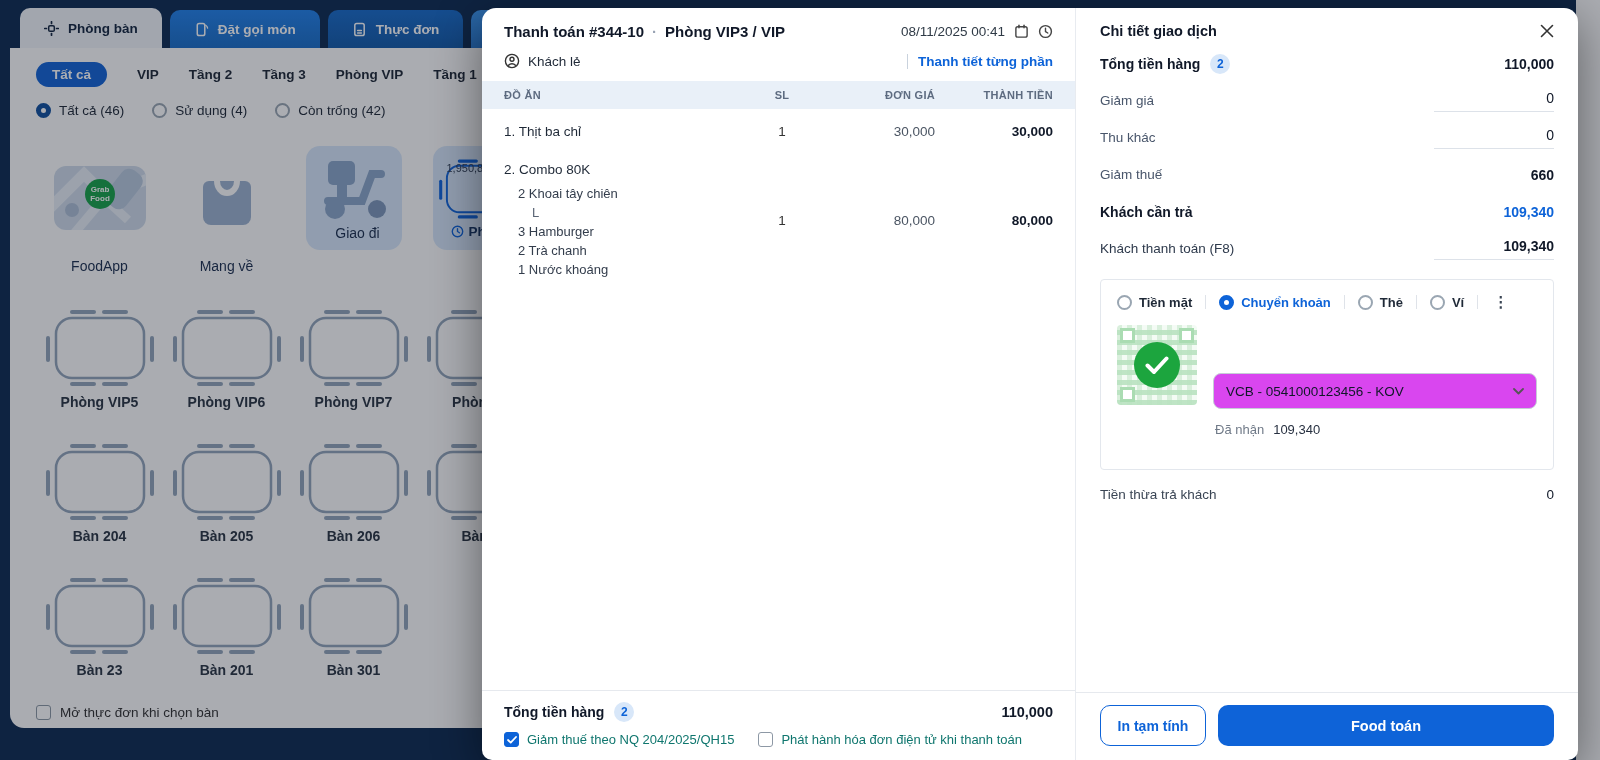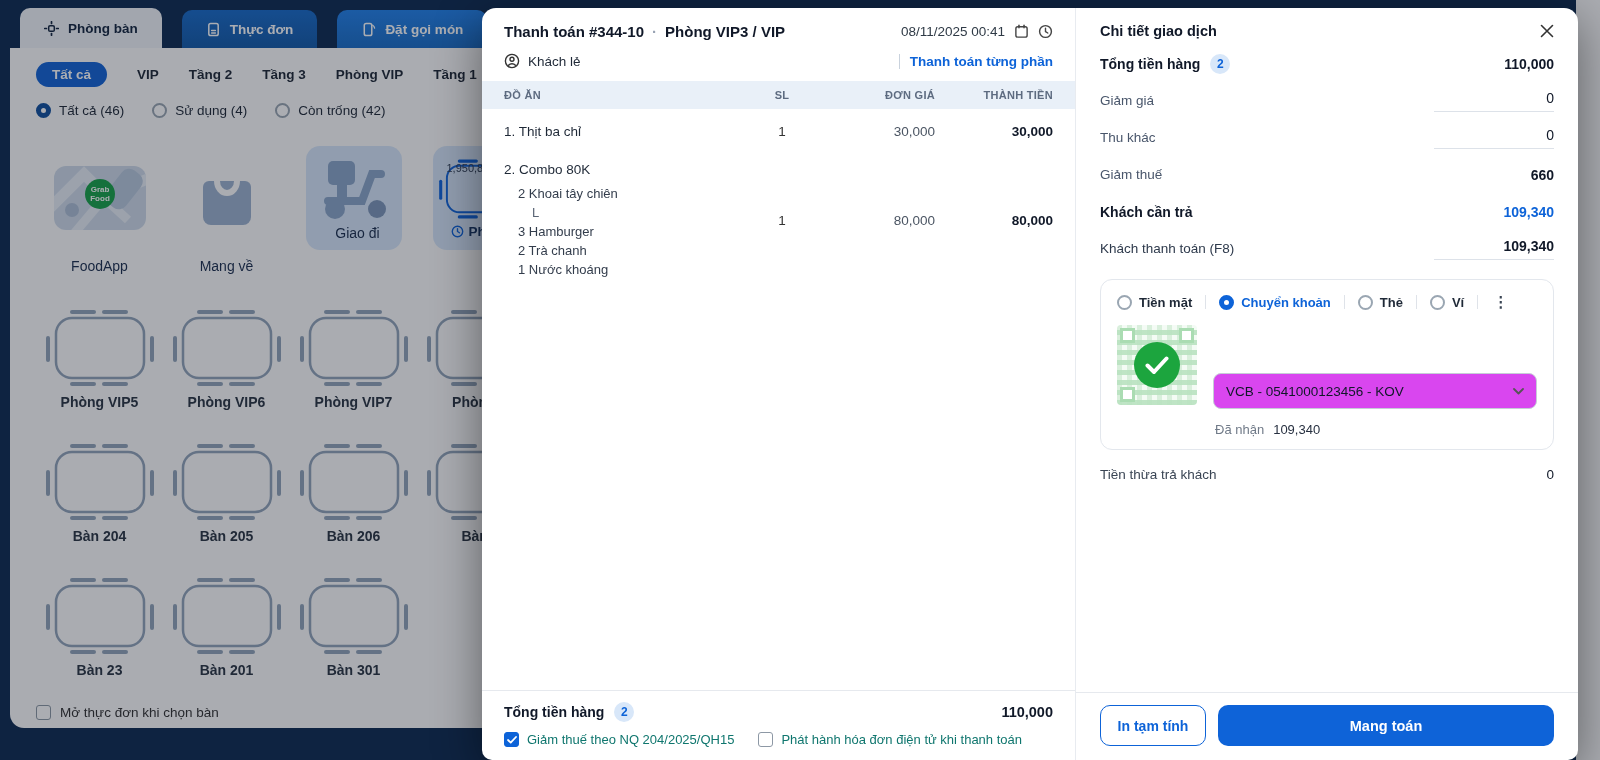--- a/index.html
+++ b/index.html
@@ -3,21 +3,21 @@
 <meta charset="utf-8">
 <style>
   * { box-sizing: border-box; }
   html,body { margin:0; padding:0; width:1600px; height:760px; overflow:hidden;
     font-family:"Liberation Sans", sans-serif; background:#0f2b52; }
 
   
   .app { position:absolute; inset:0; background:#0f2b52; z-index:1; }
   .navbar { height:48px; display:flex; align-items:flex-end; padding-left:20px; }
   .tab { height:38px; display:flex; align-items:center; gap:9px; padding:0 24px;
-    border-radius:10px 10px 0 0; color:#fff; font-size:13.5px; font-weight:700; margin-right:20px; }
+    border-radius:10px 10px 0 0; color:#fff; font-size:13.5px; font-weight:700; margin-right:8px; }
   .tab svg { flex:0 0 auto; }
   .tab.active { background:#f2f5f9; color:#14263f; height:40px; }
   .tab.t2 { background:linear-gradient(180deg,#1a6cc9,#145ba9); }
   .tab.t3 { background:linear-gradient(180deg,#2382ea,#1c6ec7); }
   .tab.t4 { background:linear-gradient(180deg,#3c97f2,#2a7cd4); }
 
   .content { position:absolute; left:10px; top:48px; right:0; bottom:32px;
     background:#fdfdfd; border-radius:0 0 0 14px; padding:8px 0 0 26px; overflow:hidden; }
   .right-sliver { position:absolute; right:0; top:0; width:24px; bottom:0; background:#fdfdfd; }
 
@@ -109,21 +109,21 @@
   .d-title-row { display:flex; align-items:center; justify-content:space-between; }
   .d-title { font-size:14.5px; font-weight:700; color:#101828; }
   .drow { display:flex; align-items:center; justify-content:space-between; min-height:37px; }
   .dlabel { font-size:13.5px; color:#49566b; display:flex; align-items:center; gap:10px; }
   .dlabel.strong { color:#101828; font-weight:700; font-size:14px; }
   .dval { font-size:14px; color:#101828; text-align:right; }
   .dval.bold { font-weight:700; }
   .dval.blue { color:#0d63d8; font-weight:700; }
   .dval.field { width:120px; border-bottom:1px solid #dde2e9; padding-bottom:5px; }
 
-  .paycard { margin-top:12px; border:1px solid #e3e7ed; border-radius:12px; padding:13px 16px 12px; }
+  .paycard { margin-top:12px; border:1px solid #e3e7ed; border-radius:4px; padding:13px 16px 32px; }
   .methods { display:flex; align-items:center; }
   .method { display:flex; align-items:center; gap:7px; font-size:13px; font-weight:600; color:#1f2937; cursor:pointer; }
   .method .rdot { width:15px; height:15px; }
   .method .rdot.on { border:5px solid #0d63d8; }
   .method.sel { color:#0d63d8; font-weight:700; }
   .msep { width:1px; height:14px; background:#dfe3e9; margin:0 13px; }
   .kebab { font-size:15px; font-weight:700; color:#3a4554; cursor:pointer; padding:0 2px; }
 
   .paybody { display:flex; margin-top:14px; }
   .qr { width:80px; height:80px; border-radius:4px; position:relative; flex:0 0 auto;
@@ -164,34 +164,34 @@
     <div class="tab active">
       <svg width="15" height="15" viewBox="0 0 16 16">
           <rect x="5" y="5" width="6" height="6" rx="1.5" fill="none" stroke="#14263f" stroke-width="1.6"></rect>
           <line x1="8" y1="0.8" x2="8" y2="2.6" stroke="#14263f" stroke-width="1.8" stroke-linecap="round"></line>
           <line x1="8" y1="13.4" x2="8" y2="15.2" stroke="#14263f" stroke-width="1.8" stroke-linecap="round"></line>
           <line x1="0.8" y1="8" x2="2.6" y2="8" stroke="#14263f" stroke-width="1.8" stroke-linecap="round"></line>
           <line x1="13.4" y1="8" x2="15.2" y2="8" stroke="#14263f" stroke-width="1.8" stroke-linecap="round"></line>
         </svg>
       <span>Phòng bàn</span>
     </div>
+    <div class="tab t3">
+      <svg width="15" height="15" viewBox="0 0 16 16">
+          <rect x="3.5" y="1.5" width="8" height="13" rx="2" fill="none" stroke="#fff" stroke-width="1.6"></rect>
+          <path d="M12.5 3.5 a4 4 0 0 1 2 3" fill="none" stroke="#fff" stroke-width="1.4" stroke-linecap="round"></path>
+        </svg>
+      <span>Đặt gọi món</span>
+    </div>
     <div class="tab t2">
       <svg width="15" height="15" viewBox="0 0 16 16">
           <rect x="3" y="1.5" width="10" height="13" rx="2" fill="none" stroke="#fff" stroke-width="1.6"></rect>
           <line x1="6" y1="9" x2="10" y2="9" stroke="#fff" stroke-width="1.6" stroke-linecap="round"></line>
           <line x1="6" y1="11.7" x2="10" y2="11.7" stroke="#fff" stroke-width="1.6" stroke-linecap="round"></line>
         </svg>
       <span>Thực đơn</span>
-    </div>
-    <div class="tab t3">
-      <svg width="15" height="15" viewBox="0 0 16 16">
-          <rect x="3.5" y="1.5" width="8" height="13" rx="2" fill="none" stroke="#fff" stroke-width="1.6"></rect>
-          <path d="M12.5 3.5 a4 4 0 0 1 2 3" fill="none" stroke="#fff" stroke-width="1.4" stroke-linecap="round"></path>
-        </svg>
-      <span>Đặt gọi món</span>
     </div>
     <div class="tab t4">
       <svg width="15" height="15" viewBox="0 0 16 16">
           <path d="M3.5 5.5 h9 l-0.8 8 a1.5 1.5 0 0 1 -1.5 1.3 H5.8 a1.5 1.5 0 0 1 -1.5 -1.3 z" fill="none" stroke="#fff" stroke-width="1.5"></path>
           <path d="M5.8 5.5 v-1 a2.2 2.2 0 0 1 4.4 0 v1" fill="none" stroke="#fff" stroke-width="1.5"></path>
         </svg>
       <span>Đơn online</span>
     </div>
   </div>
 
@@ -463,21 +463,21 @@
         <div class="customer">
           <svg width="16" height="16" viewBox="0 0 16 16">
               <circle cx="8" cy="8" r="6.6" fill="none" stroke="#333" stroke-width="1.4"></circle>
               <circle cx="8" cy="6.3" r="2" fill="none" stroke="#333" stroke-width="1.4"></circle>
               <path d="M4.6 12.2 a4.2 3.4 0 0 1 6.8 0" fill="none" stroke="#333" stroke-width="1.4" stroke-linecap="round"></path>
             </svg>
           <span>Khách lẻ</span>
         </div>
         <div class="partial">
           <span class="vbar"></span>
-          <span class="link">Thanh toán từng phần</span>
+          <span class="link">Thanh tiết từng phần</span>
         </div>
       </div>
     </div>
 
     <div class="cols-head">
       <span class="c-item">ĐỒ ĂN</span>
       <span class="c-qty">SL</span>
       <span class="c-unit">ĐƠN GIÁ</span>
       <span class="c-total">THÀNH TIỀN</span>
     </div>
@@ -630,16 +630,16 @@
 
     <div class="change-row">
       <span class="change-label">Tiền thừa trả khách</span>
       <span class="change-val">0</span>
     </div>
 
     <div class="d-spacer"></div>
 
     <div class="d-foot">
       <button class="btn-outline">In tạm tính</button>
-      <button class="btn-solid">Mang toán</button>
+      <button class="btn-solid">Food toán</button>
     </div>
   </div>
 </div>
 
 </body></html>

